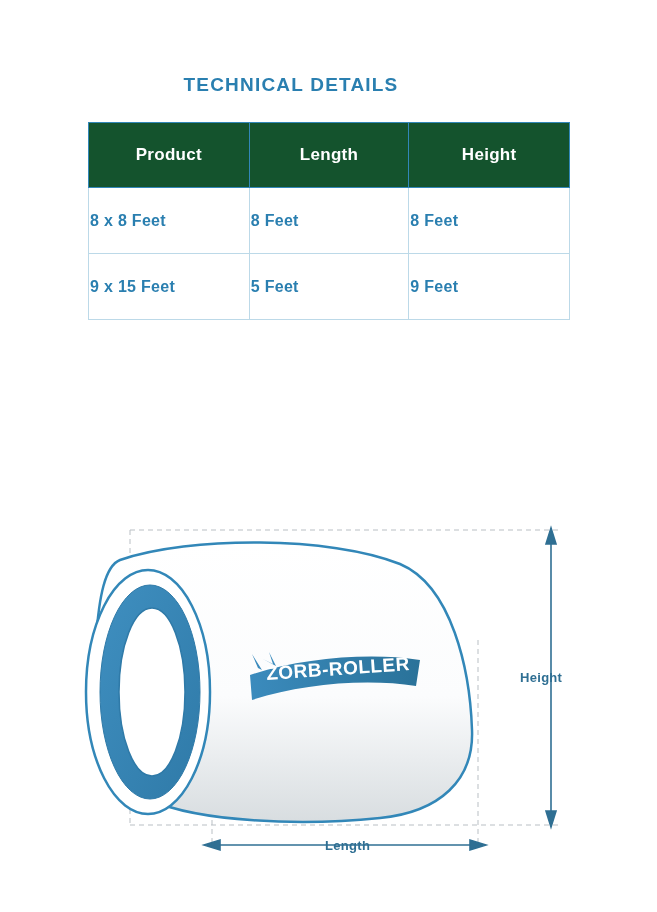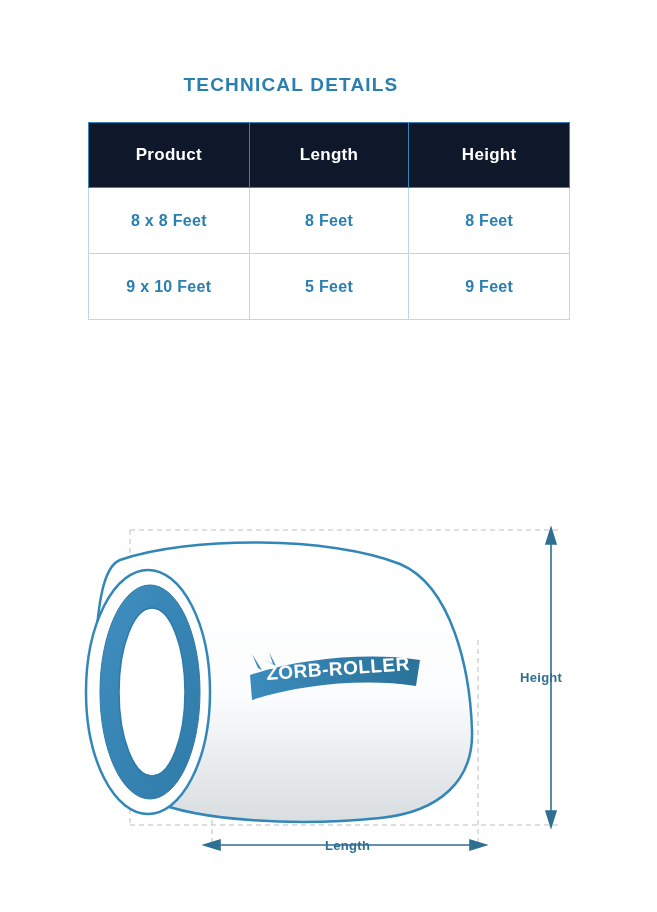--- a/index.html
+++ b/index.html
@@ -30,33 +30,33 @@
 
   
   .spec-table {
     position: absolute;
     top: 122px;
     left: 88px;
     width: 482px;
     border-collapse: collapse;
   }
   .spec-table th {
-    background: #0f172a;
+    background: #14532d;
     color: #ffffff;
     font-size: 17px;
     font-weight: bold;
     height: 62px;
     border: 1px solid #3287b8;
     text-align: center;
     letter-spacing: .3px;
   }
   .spec-table td {
     height: 63px;
     border: 1px solid #bcd9e8;
-    text-align: center;
+    text-align: left;
     color: #2a7fb0;
     font-size: 16px;
     font-weight: bold;
     letter-spacing: .3px;
   }
   .spec-table col.c-product { width: 161px; }
   .spec-table col.c-length  { width: 160px; }
   .spec-table col.c-height  { width: 161px; }
 
   
@@ -111,21 +111,21 @@
       <th>Height</th>
     </tr>
   </thead>
   <tbody>
     <tr>
       <td>8 x 8 Feet</td>
       <td>8 Feet</td>
       <td>8 Feet</td>
     </tr>
     <tr>
-      <td>9 x 10 Feet</td>
+      <td>9 x 15 Feet</td>
       <td>5 Feet</td>
       <td>9 Feet</td>
     </tr>
   </tbody>
 </table>
 
 <div class="illustration">
   <svg width="657" height="400" viewBox="0 0 657 400" xmlns="http://www.w3.org/2000/svg">
     <defs>
       <linearGradient id="bodyGrad" x1="0" y1="0" x2="0" y2="1">

